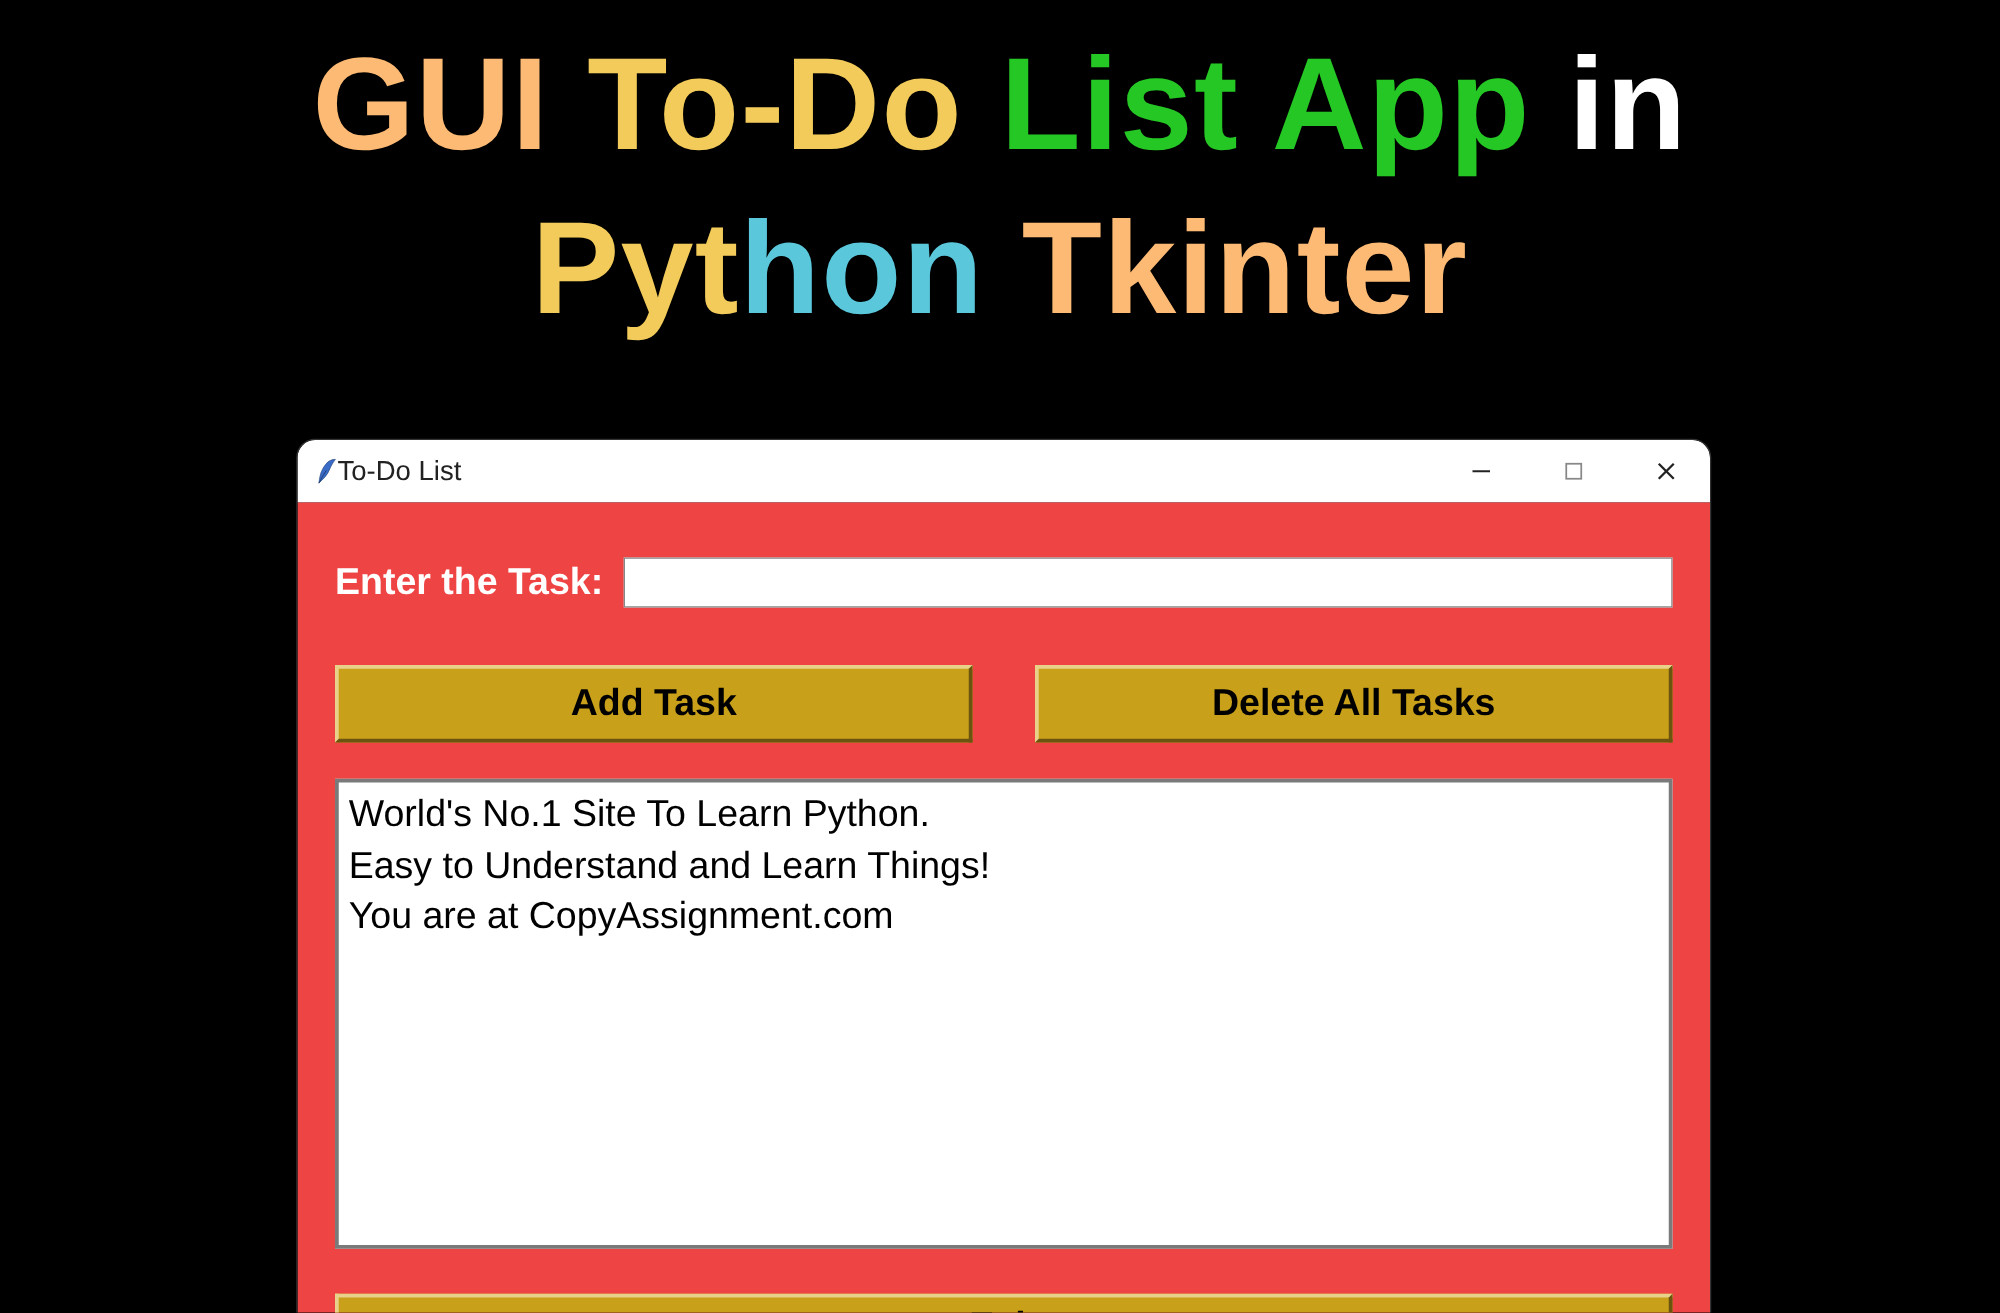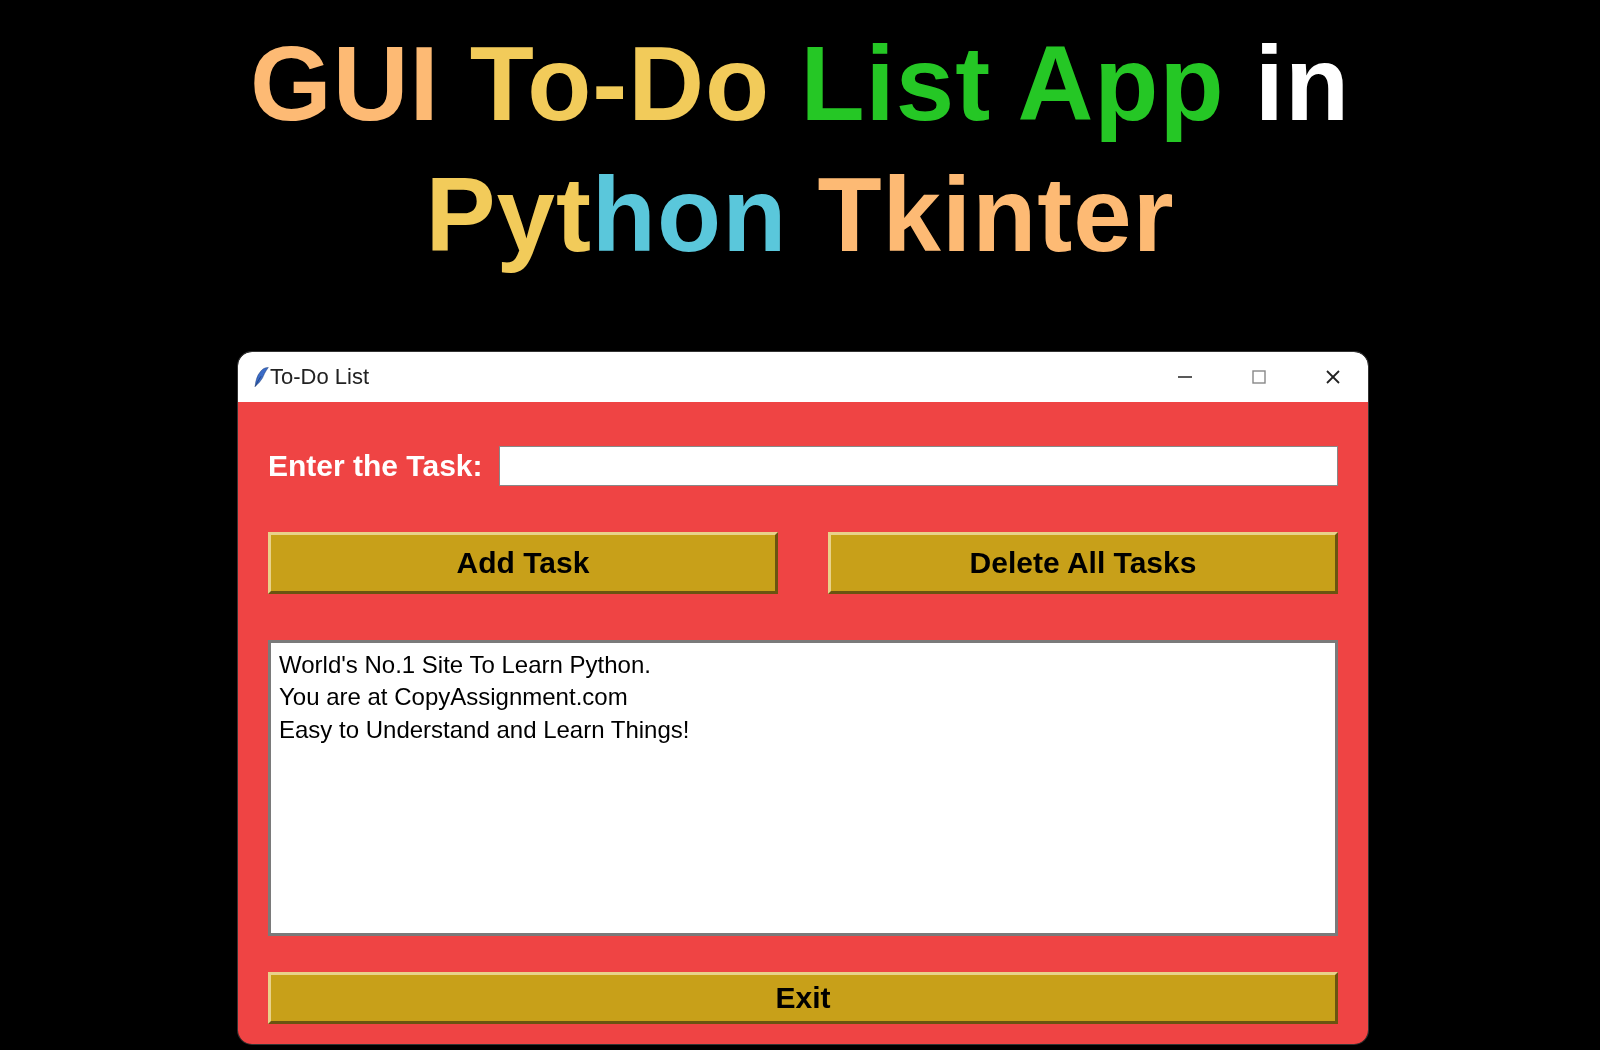--- a/index.html
+++ b/index.html
@@ -95,41 +95,41 @@
     height: 40px;
     background: #fff;
     border: 1px solid #888;
     font-size: 22px;
     padding: 0 8px;
   }
   .button-row {
     display: flex;
     justify-content: space-between;
     gap: 50px;
-    margin-bottom: 46px;
+    margin-bottom: 29px;
   }
   .tk-btn {
     flex: 1;
     height: 62px;
     background: #c8a019;
     border-top: 3px solid #e8d28a;
     border-left: 3px solid #e8d28a;
     border-right: 3px solid #6b5410;
     border-bottom: 3px solid #6b5410;
     font-size: 30px;
     font-weight: 700;
     color: #000;
     cursor: pointer;
   }
   .listbox {
     background: #fff;
     border: 3px solid #7a7a7a;
-    height: 296px;
+    height: 376px;
     padding: 6px 8px;
-    font-size: 24px;
+    font-size: 30px;
     color: #000;
     line-height: 1.35;
     margin-bottom: 36px;
     overflow: hidden;
   }
   .list-item { white-space: nowrap; }
   .exit-btn {
     width: 100%;
     height: 52px;
     background: #c8a019;
@@ -192,20 +192,20 @@
         <input class="task-entry" type="text" value="" style="">
       </div>
 
       <div class="button-row">
         <button class="tk-btn">Add Task</button>
         <button class="tk-btn">Delete All Tasks</button>
       </div>
 
       <div class="listbox">
         <div class="list-item">World's No.1 Site To Learn Python.</div>
+        <div class="list-item">Easy to Understand and Learn Things!</div>
         <div class="list-item">You are at CopyAssignment.com</div>
-        <div class="list-item">Easy to Understand and Learn Things!</div>
       </div>
 
       <button class="exit-btn">Exit</button>
     </div>
   </div>
 </div>
 
 </body></html>

